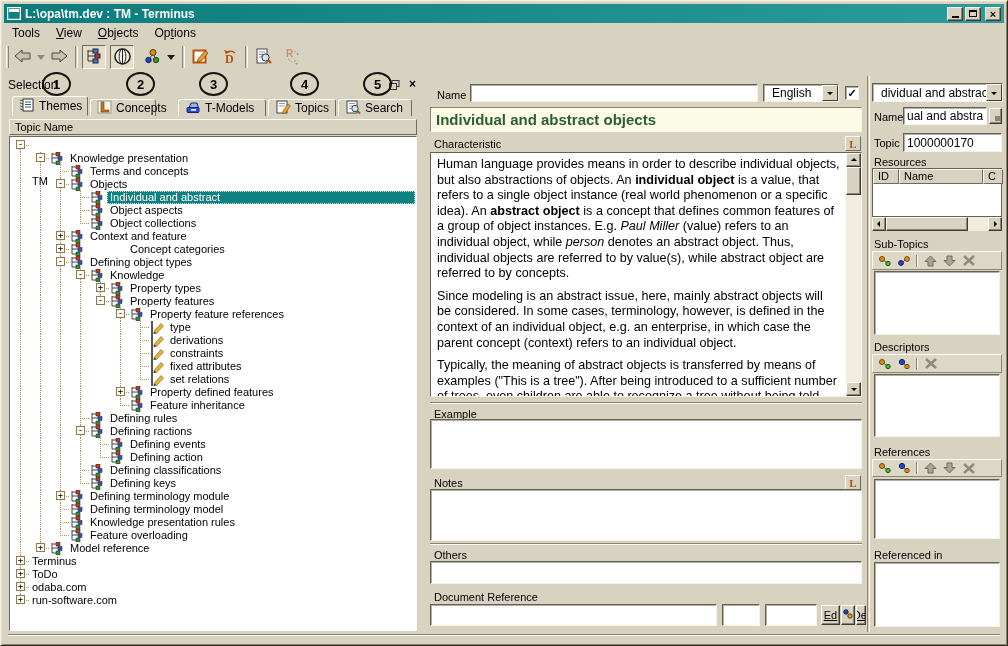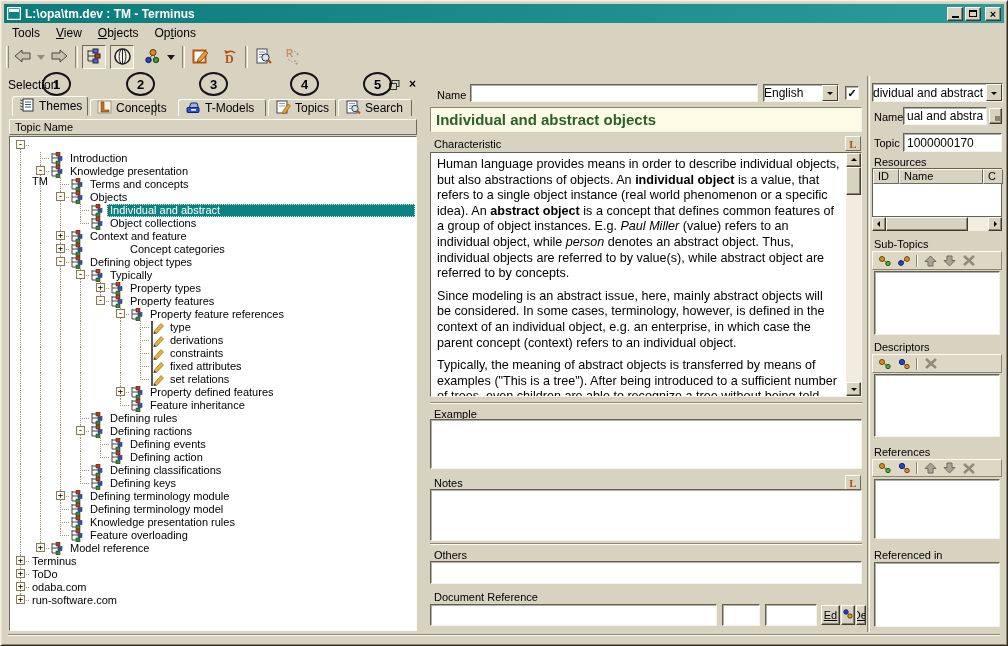--- a/index.html
+++ b/index.html
@@ -42,21 +42,21 @@
   .charbox{position:absolute;left:430px;top:152px;width:432px;height:245px;background:#fff;border:1px solid;border-color:#66614f #f7f3e6 #f7f3e6 #66614f;overflow:hidden}
   #char-text{position:absolute;left:0;top:0;right:15px;bottom:0;padding:4px 6px;font-size:12.6px;line-height:15.6px;overflow:hidden}
   #char-text p{margin:0 0 7px 0}
   .vsb{position:absolute;top:0;right:0;width:15px;height:100%;background:#f1ecdd}
   .sbtn{position:absolute;left:0;width:15px;height:14px;background:#d8d2c1;border-top:1px solid #fdfbf2;border-left:1px solid #fdfbf2;border-right:1px solid #3f3c33;border-bottom:1px solid #3f3c33;box-shadow:inset -1px -1px 0 #8a8472;display:flex;align-items:center;justify-content:center}
   .thumb{position:absolute;background:#d8d2c1;border-top:1px solid #fdfbf2;border-left:1px solid #fdfbf2;border-right:1px solid #3f3c33;border-bottom:1px solid #3f3c33;box-shadow:inset -1px -1px 0 #8a8472}
   .ridge{position:absolute;border-top:1px solid #8a8472;border-bottom:1px solid #fdfbf2}
   .lbtn{position:absolute;width:16px;height:15px;background:#d8d2c1;border-top:1px solid #fdfbf2;border-left:1px solid #fdfbf2;border-right:1px solid #6f6a5b;border-bottom:1px solid #6f6a5b;display:flex;align-items:center;justify-content:center;font-weight:bold;font-size:11px;color:#b4500a;font-family:"Liberation Serif",serif}
   .btn{position:absolute;background:#d8d2c1;border-top:1px solid #fdfbf2;border-left:1px solid #fdfbf2;border-right:1px solid #3f3c33;border-bottom:1px solid #3f3c33;box-shadow:inset -1px -1px 0 #8a8472;display:flex;align-items:center;justify-content:center;font-size:11px;overflow:hidden}
   .combo{position:absolute;background:#fff;border:1px solid;border-color:#66614f #f7f3e6 #f7f3e6 #66614f;box-shadow:inset 1px 1px 0 rgba(80,75,60,.45);display:flex;align-items:center}
-  .combo .val{flex:1;padding:0 0;font-size:12px;white-space:nowrap;overflow:hidden}
+  .combo .val{flex:1;padding:0 8px;font-size:12px;white-space:nowrap;overflow:hidden}
   .cbtn{width:16px;height:100%;background:#d8d2c1;border-top:1px solid #fdfbf2;border-left:1px solid #fdfbf2;border-right:1px solid #3f3c33;border-bottom:1px solid #3f3c33;display:flex;align-items:center;justify-content:center}
   .darr{width:0;height:0;border:3.5px solid transparent;border-top-color:#000;margin-top:4px}
   .uarr{width:0;height:0;border:3.5px solid transparent;border-bottom-color:#000;margin-bottom:4px}
   .larr{width:0;height:0;border:3.5px solid transparent;border-right-color:#000;margin-right:4px}
   .rarr{width:0;height:0;border:3.5px solid transparent;border-left-color:#000;margin-left:4px}
   .chk{position:absolute;width:14px;height:14px;background:#fff;border:1px solid;border-color:#66614f #f7f3e6 #f7f3e6 #66614f;box-shadow:inset 1px 1px 0 rgba(80,75,60,.45);display:flex;align-items:center;justify-content:center;font-size:11px;font-weight:bold}
   
   .rsep{position:absolute;left:867px;top:76px;width:3px;height:556px;border-left:1px solid #8a8472;border-right:1px solid #fdfbf2}
   .mtb{position:absolute;background:#ddd7c5;border-top:1px solid #fdfbf2;border-left:1px solid #fdfbf2;border-right:1px solid #8a8472;border-bottom:1px solid #8a8472;display:flex;align-items:center;gap:2px;padding:0 3px}
   .mtbtn{width:17px;height:14px;display:flex;align-items:center;justify-content:center}
@@ -250,32 +250,20 @@
       <div class="trow">
         <i class="vg" style="left: 10px; top: 6px; height: 7px;"></i>
         <i class="hg" style="left: 10px; width: 9px;"></i>
         <span class="ebox" style="left: 6px;">-</span>
         <span class="tlabel" style="left: 19px; margin-top: 36px;">TM</span>
       </div>
       <div class="trow">
         <i class="vg" style="left: 10px; top: 0px; height: 13px;"></i>
         <i class="vg" style="left: 30px; top: 0px; height: 13px;"></i>
         <i class="hg" style="left: 30px; width: 9px;"></i>
-        <span class="ticon" style="left: 40px;"><svg width="15" height="13" viewBox="0 0 15 13">
-            <path d="M2 1 v10 M2 2 h4 M2 6 h6 M2 11 h4" stroke="#444" fill="none"></path>
-            <rect x="6" y="0" width="4" height="4" fill="#c03a1e" stroke="#222" stroke-width="0.5"></rect>
-            <rect x="8" y="4.5" width="4" height="4" fill="#2f55b4" stroke="#222" stroke-width="0.5"></rect>
-            <rect x="6" y="9" width="4" height="4" fill="#3a8a3a" stroke="#222" stroke-width="0.5"></rect>
-          </svg></span>
-        <span class="tlabel" style="left: 57px;">Introduction</span>
-      </div>
-      <div class="trow">
-        <i class="vg" style="left: 10px; top: 0px; height: 13px;"></i>
-        <i class="vg" style="left: 30px; top: 0px; height: 13px;"></i>
-        <i class="hg" style="left: 30px; width: 9px;"></i>
         <span class="ebox" style="left: 26px;">-</span>
         <span class="ticon" style="left: 40px;"><svg width="15" height="13" viewBox="0 0 15 13">
             <path d="M2 1 v10 M2 2 h4 M2 6 h6 M2 11 h4" stroke="#444" fill="none"></path>
             <rect x="6" y="0" width="4" height="4" fill="#c03a1e" stroke="#222" stroke-width="0.5"></rect>
             <rect x="8" y="4.5" width="4" height="4" fill="#2f55b4" stroke="#222" stroke-width="0.5"></rect>
             <rect x="6" y="9" width="4" height="4" fill="#3a8a3a" stroke="#222" stroke-width="0.5"></rect>
           </svg></span>
         <span class="tlabel" style="left: 57px;">Knowledge presentation</span>
       </div>
       <div class="trow">
@@ -316,20 +304,34 @@
             <rect x="6" y="0" width="4" height="4" fill="#c03a1e" stroke="#222" stroke-width="0.5"></rect>
             <rect x="8" y="4.5" width="4" height="4" fill="#2f55b4" stroke="#222" stroke-width="0.5"></rect>
             <rect x="6" y="9" width="4" height="4" fill="#3a8a3a" stroke="#222" stroke-width="0.5"></rect>
           </svg></span>
         <span class="tlabel sel" style="left: 97px;">Individual and abstract</span>
       </div>
       <div class="trow">
         <i class="vg" style="left: 10px; top: 0px; height: 13px;"></i>
         <i class="vg" style="left: 30px; top: 0px; height: 13px;"></i>
         <i class="vg" style="left: 50px; top: 0px; height: 13px;"></i>
+        <i class="vg" style="left: 70px; top: 0px; height: 13px;"></i>
+        <i class="hg" style="left: 70px; width: 9px;"></i>
+        <span class="ticon" style="left: 80px;"><svg width="15" height="13" viewBox="0 0 15 13">
+            <path d="M2 1 v10 M2 2 h4 M2 6 h6 M2 11 h4" stroke="#444" fill="none"></path>
+            <rect x="6" y="0" width="4" height="4" fill="#c03a1e" stroke="#222" stroke-width="0.5"></rect>
+            <rect x="8" y="4.5" width="4" height="4" fill="#2f55b4" stroke="#222" stroke-width="0.5"></rect>
+            <rect x="6" y="9" width="4" height="4" fill="#3a8a3a" stroke="#222" stroke-width="0.5"></rect>
+          </svg></span>
+        <span class="tlabel" style="left: 97px;">Object aspects</span>
+      </div>
+      <div class="trow">
+        <i class="vg" style="left: 10px; top: 0px; height: 13px;"></i>
+        <i class="vg" style="left: 30px; top: 0px; height: 13px;"></i>
+        <i class="vg" style="left: 50px; top: 0px; height: 13px;"></i>
         <i class="vg" style="left: 70px; top: 0px; height: 7px;"></i>
         <i class="hg" style="left: 70px; width: 9px;"></i>
         <span class="ticon" style="left: 80px;"><svg width="15" height="13" viewBox="0 0 15 13">
             <path d="M2 1 v10 M2 2 h4 M2 6 h6 M2 11 h4" stroke="#444" fill="none"></path>
             <rect x="6" y="0" width="4" height="4" fill="#c03a1e" stroke="#222" stroke-width="0.5"></rect>
             <rect x="8" y="4.5" width="4" height="4" fill="#2f55b4" stroke="#222" stroke-width="0.5"></rect>
             <rect x="6" y="9" width="4" height="4" fill="#3a8a3a" stroke="#222" stroke-width="0.5"></rect>
           </svg></span>
         <span class="tlabel" style="left: 97px;">Object collections</span>
       </div>
@@ -381,21 +383,21 @@
         <i class="vg" style="left: 50px; top: 0px; height: 13px;"></i>
         <i class="vg" style="left: 70px; top: 0px; height: 13px;"></i>
         <i class="hg" style="left: 70px; width: 9px;"></i>
         <span class="ebox" style="left: 66px;">-</span>
         <span class="ticon" style="left: 80px;"><svg width="15" height="13" viewBox="0 0 15 13">
             <path d="M2 1 v10 M2 2 h4 M2 6 h6 M2 11 h4" stroke="#444" fill="none"></path>
             <rect x="6" y="0" width="4" height="4" fill="#c03a1e" stroke="#222" stroke-width="0.5"></rect>
             <rect x="8" y="4.5" width="4" height="4" fill="#2f55b4" stroke="#222" stroke-width="0.5"></rect>
             <rect x="6" y="9" width="4" height="4" fill="#3a8a3a" stroke="#222" stroke-width="0.5"></rect>
           </svg></span>
-        <span class="tlabel" style="left: 97px;">Typically</span>
+        <span class="tlabel" style="left: 97px;">Knowledge</span>
       </div>
       <div class="trow">
         <i class="vg" style="left: 10px; top: 0px; height: 13px;"></i>
         <i class="vg" style="left: 30px; top: 0px; height: 13px;"></i>
         <i class="vg" style="left: 50px; top: 0px; height: 13px;"></i>
         <i class="vg" style="left: 70px; top: 0px; height: 13px;"></i>
         <i class="vg" style="left: 90px; top: 0px; height: 13px;"></i>
         <i class="hg" style="left: 90px; width: 9px;"></i>
         <span class="ebox" style="left: 86px;">+</span>
         <span class="ticon" style="left: 100px;"><svg width="15" height="13" viewBox="0 0 15 13">

